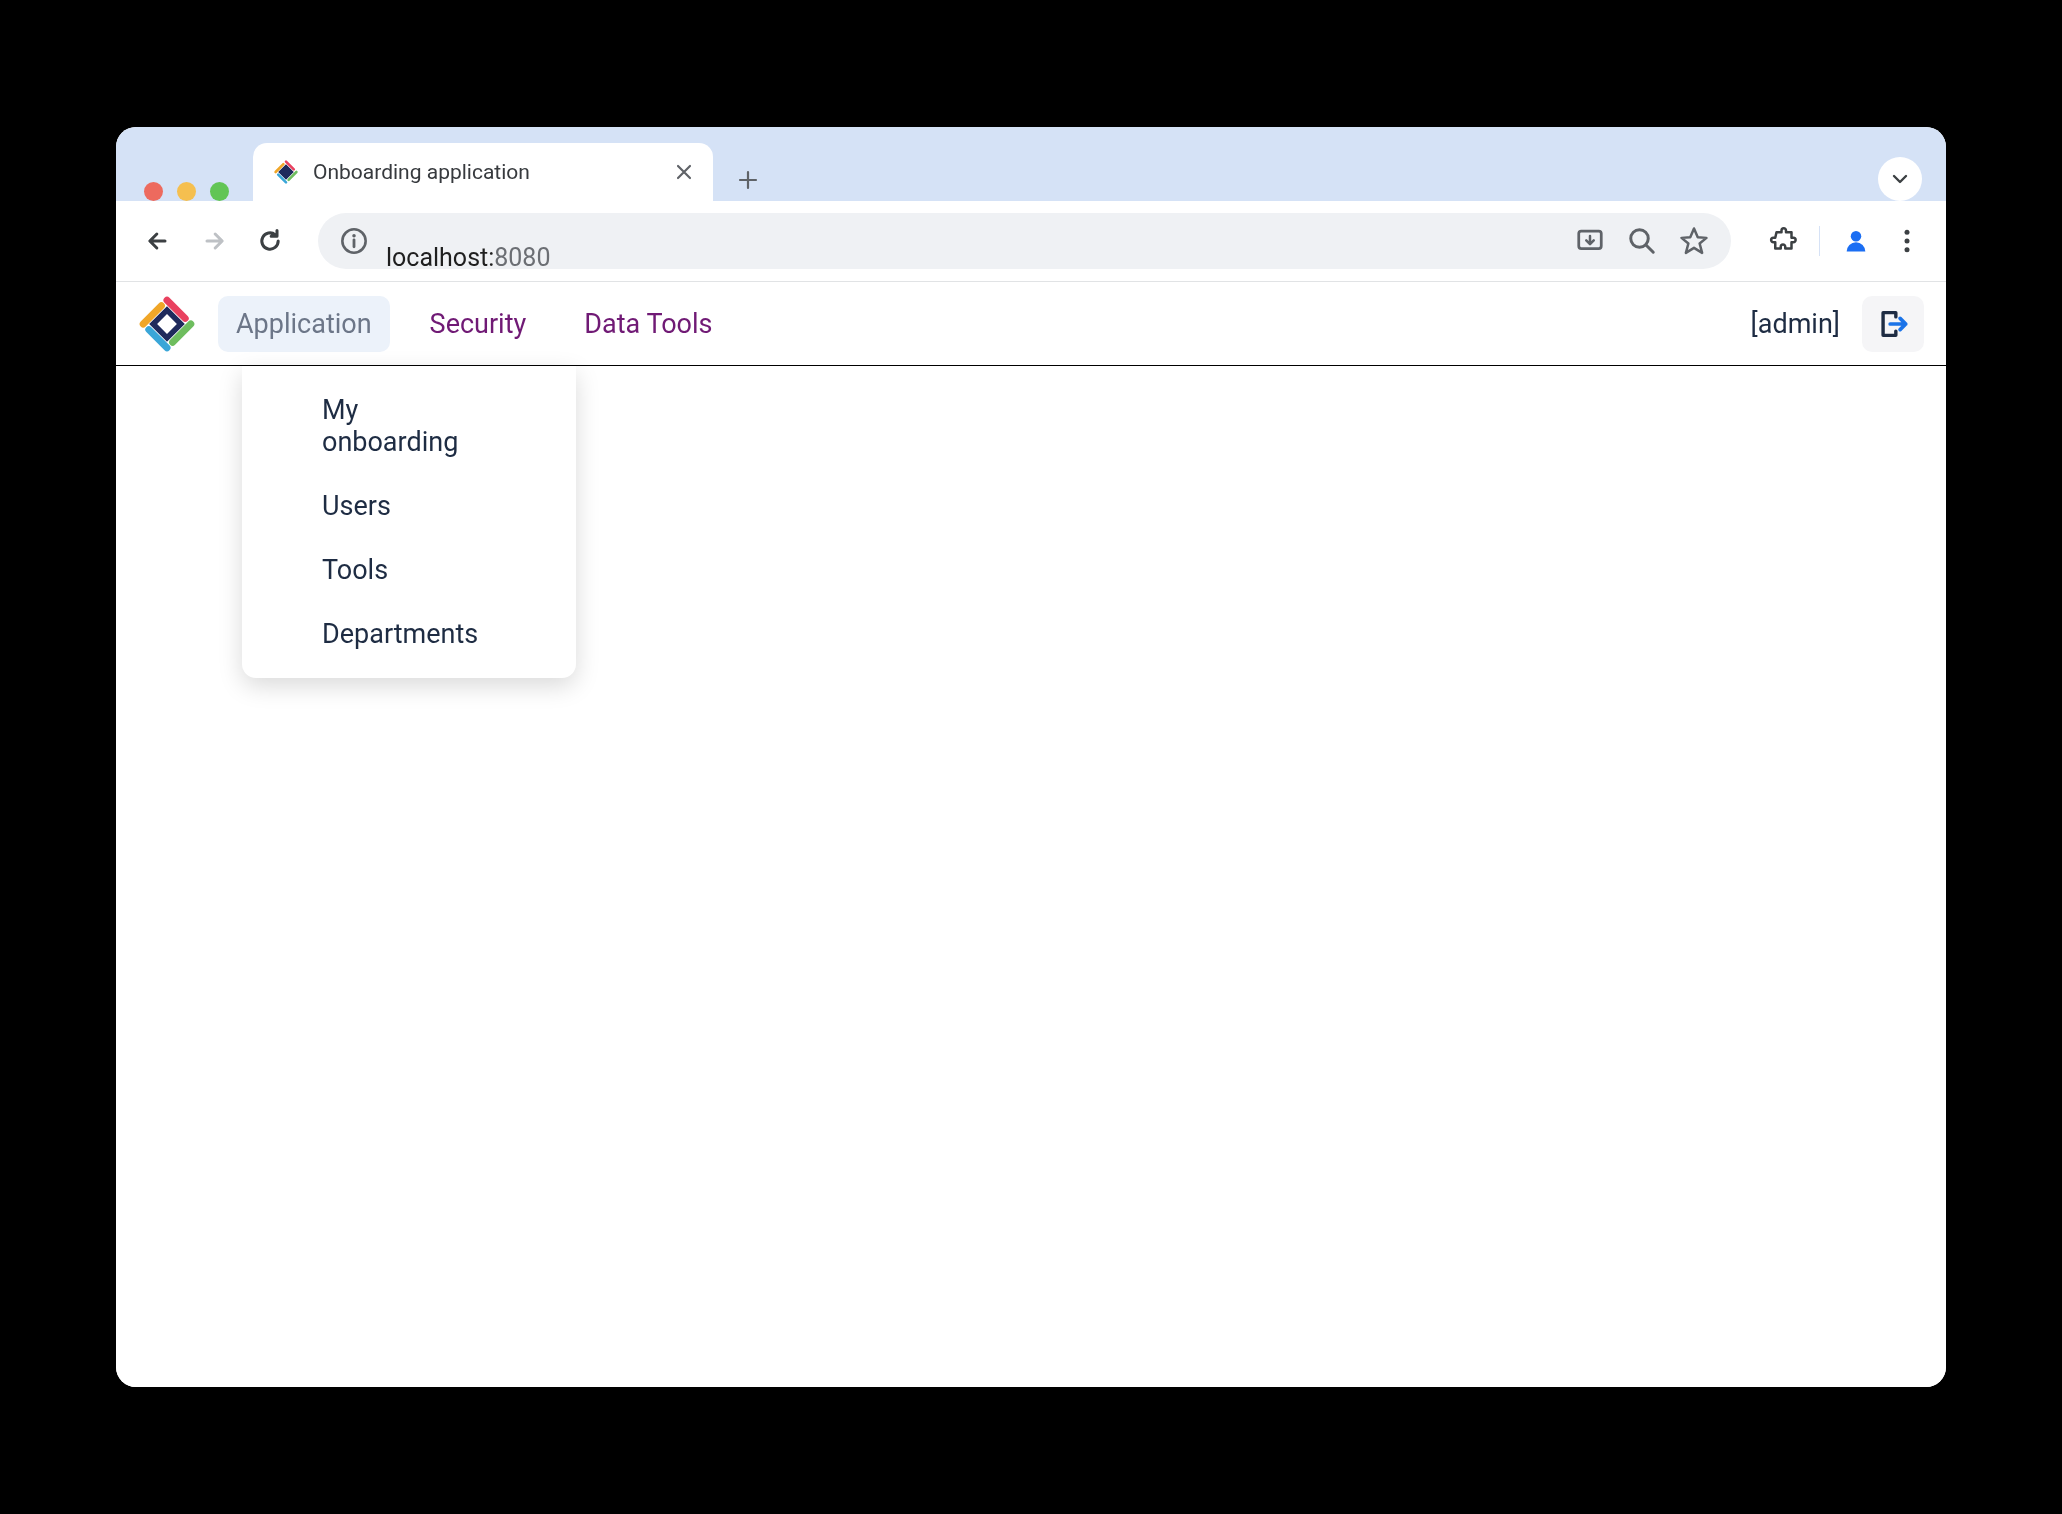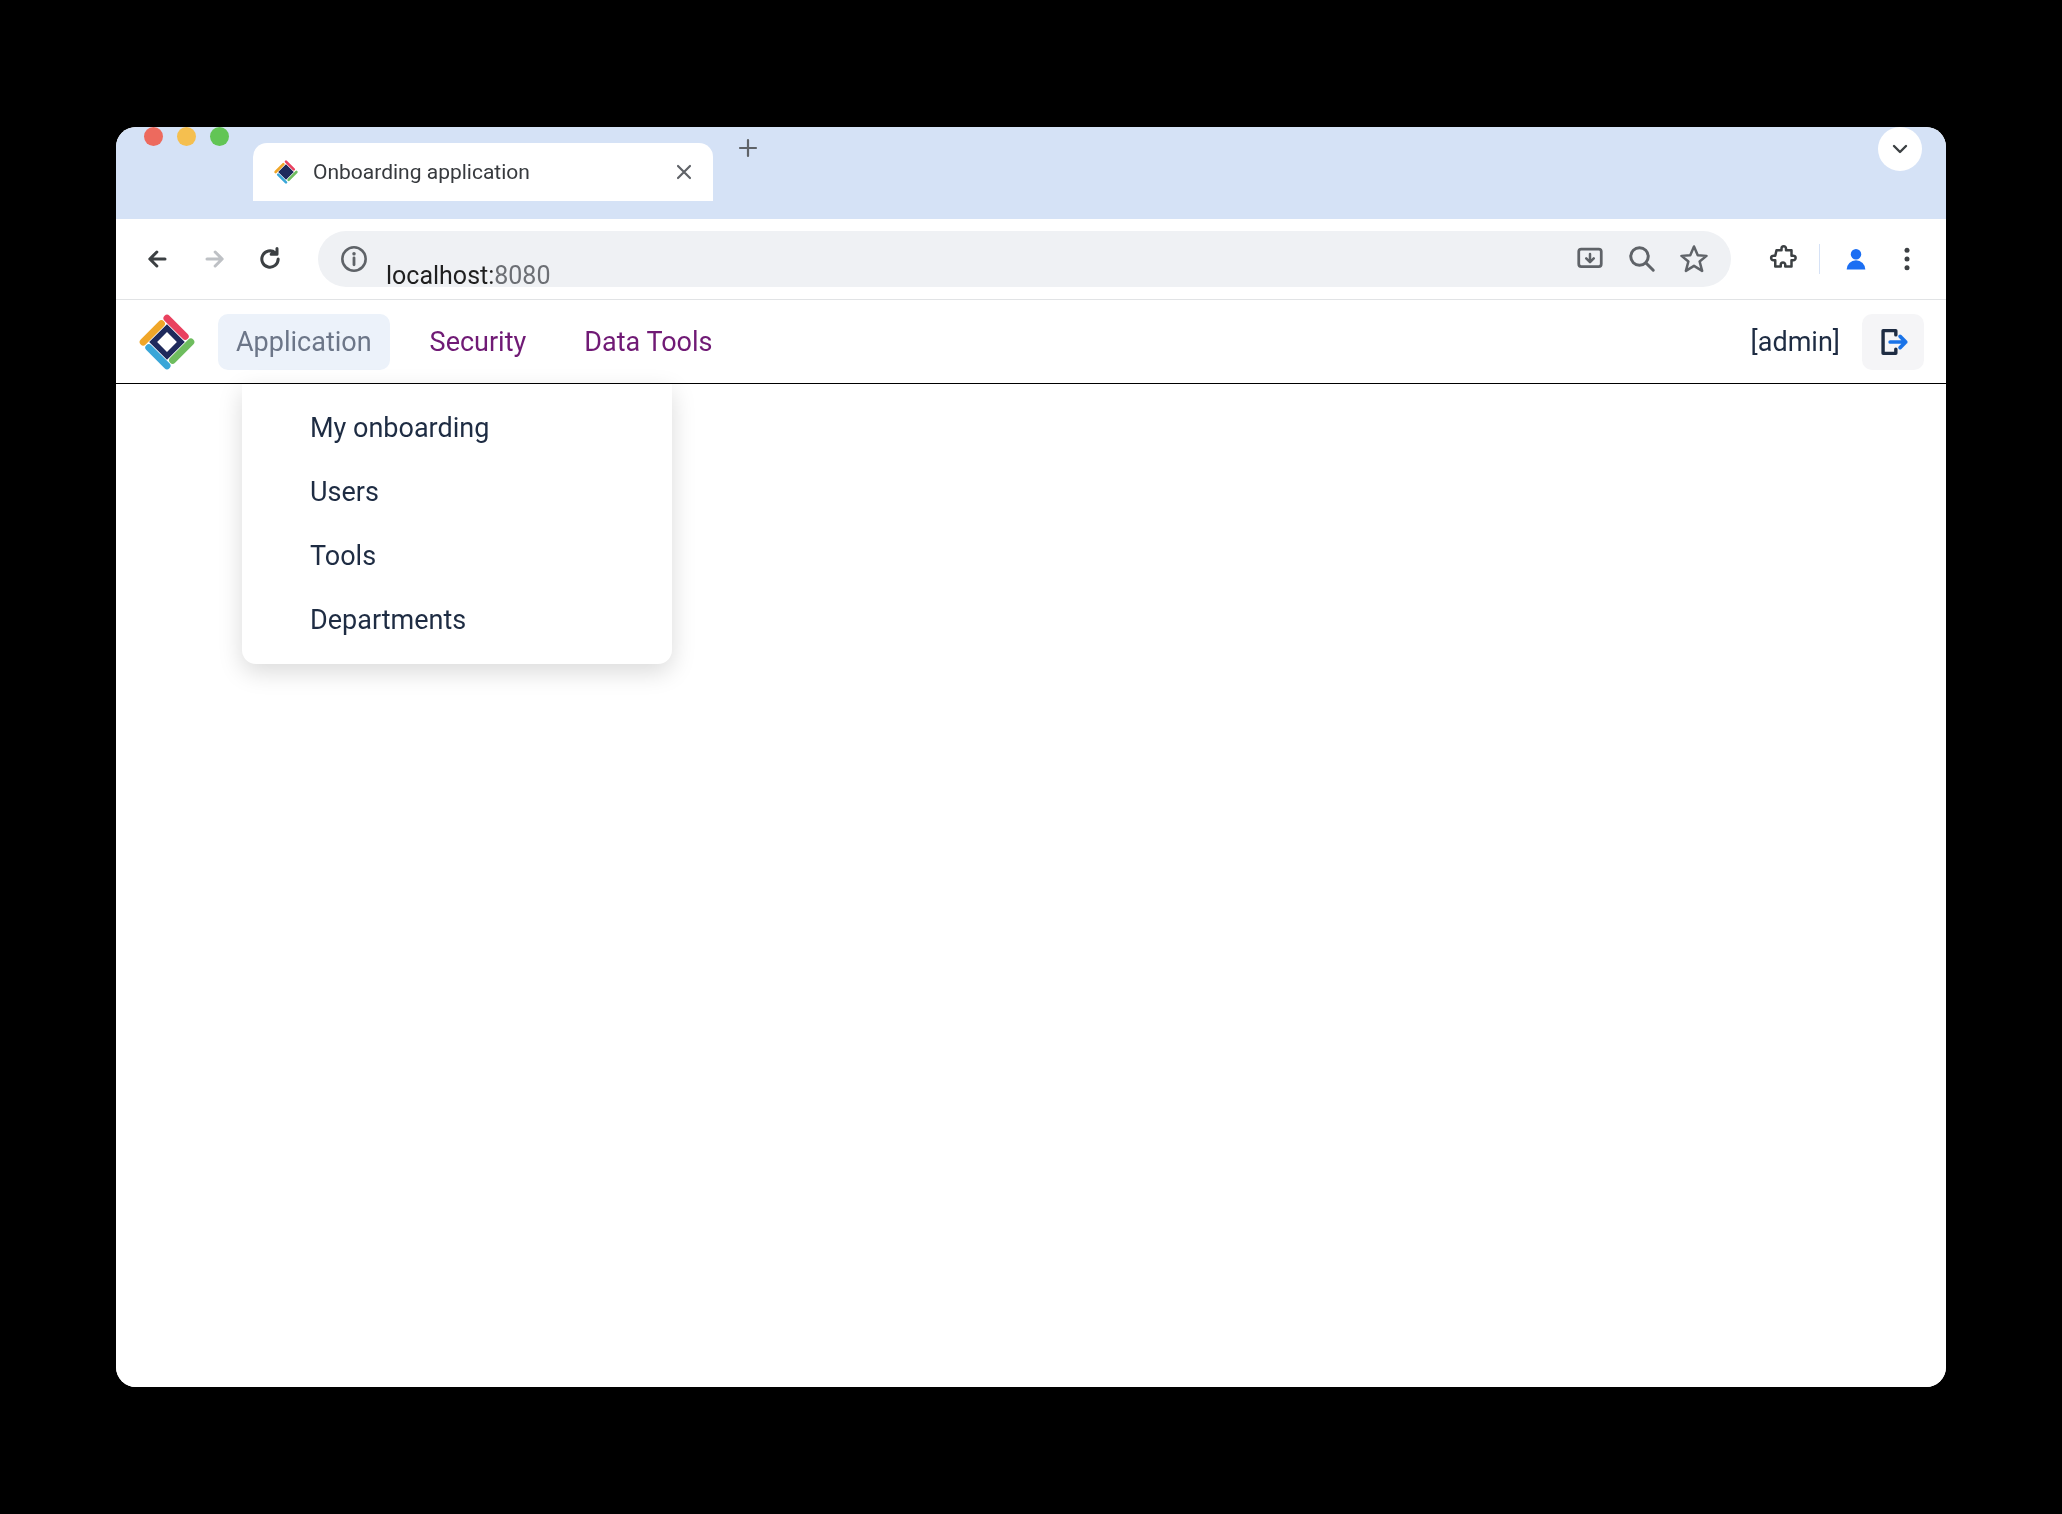--- a/index.html
+++ b/index.html
@@ -23,24 +23,24 @@
       height: 1260px;
       background: #ffffff;
       border-radius: 20px;
       overflow: hidden;
       display: flex;
       flex-direction: column;
       box-shadow: 0 4px 40px rgba(0,0,0,0.3);
     }
     
     .tab-strip {
-      height: 92px;
+      height: 74px;
       background: #d5e2f6;
       display: flex;
-      align-items: flex-start;
+      align-items: flex-end;
       position: relative;
     }
     
     .traffic-lights {
       display: flex;
       gap: 14px;
       margin-left: 28px;
       margin-right: 24px;
     }
     
@@ -251,25 +251,25 @@
       align-items: center;
       justify-content: center;
       cursor: pointer;
       color: #1a73e8;
     }
     
     .dropdown-menu {
       position: absolute;
       top: 84px;
       left: 126px;
-      width: 430px;
+      width: 334px;
       background: #ffffff;
       border-radius: 0 0 14px 14px;
       box-shadow: 0 8px 24px rgba(0,0,0,0.15);
-      padding: 12px 4px;
+      padding: 12px 16px;
     }
     
     .dropdown-item {
       padding: 16px 64px;
       font-size: 27px;
       color: #1e2c43;
       cursor: pointer;
     }
     
     svg {

